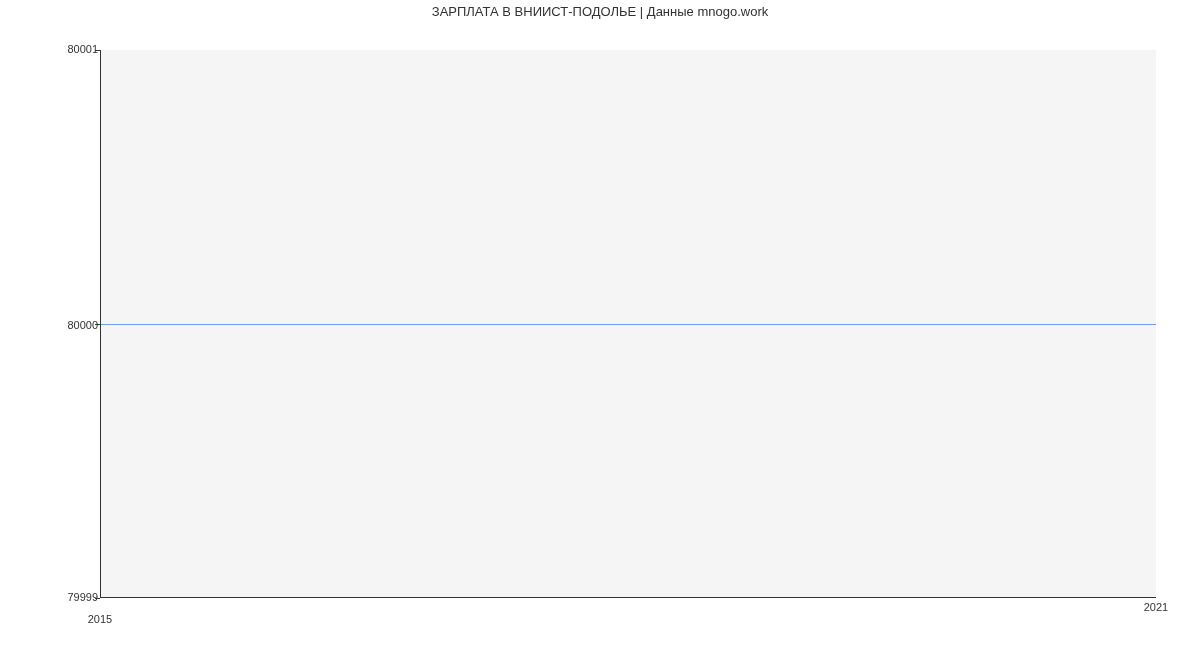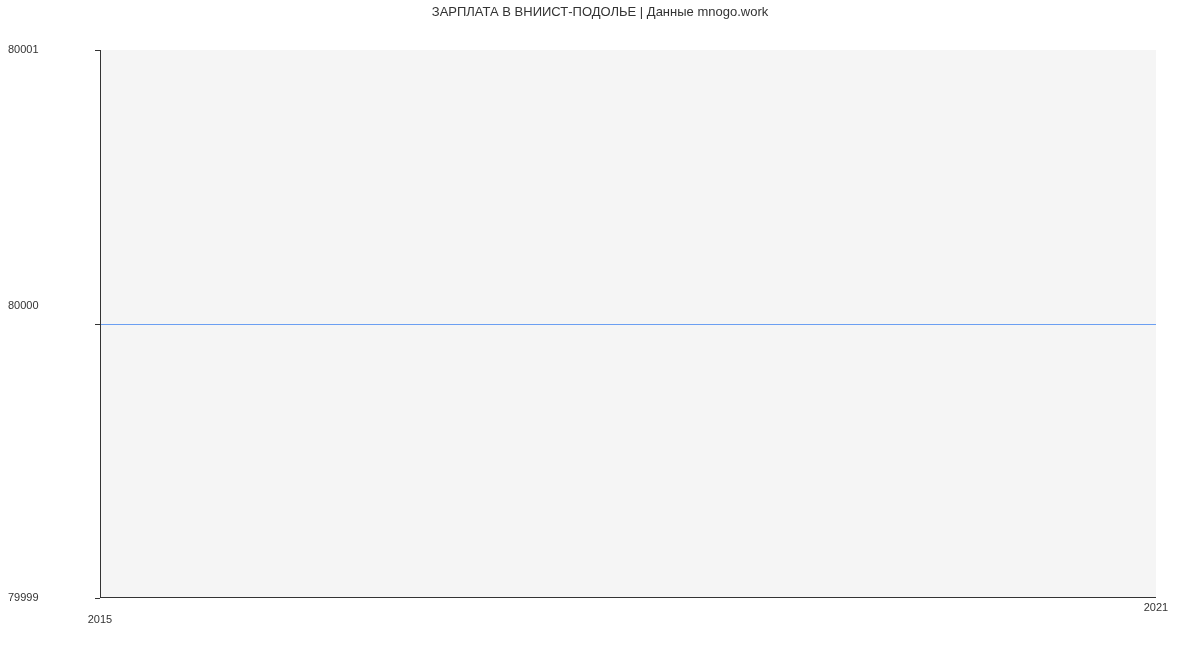--- a/index.html
+++ b/index.html
@@ -42,21 +42,21 @@
       width: 100%;
       height: 0;
       border-top: 1.6px solid #6b9ff2;
       top: 274px; 
     }
     .y-tick {
       position: absolute;
       right: 1102px; 
       font-size: 11px;
       color: #333;
-      text-align: left;
+      text-align: right;
       width: 90px;
       line-height: 11px;
     }
     .y-tick-mark {
       position: absolute;
       left: 95px;
       width: 5px;
       height: 0;
       border-top: 1px solid #333;
     }
@@ -72,21 +72,21 @@
   </style>
 </head>
 <body>
 <div class="container">
 
   <div class="title">ЗАРПЛАТА В ВНИИСТ-ПОДОЛЬЕ | Данные mnogo.work</div>
 
   <div class="y-tick" style="top: 44px;">80001</div>
   <div class="y-tick-mark" style="top: 50px;"></div>
 
-  <div class="y-tick" style="top: 300px;">80000</div>
+  <div class="y-tick" style="top: 320px;">80000</div>
   <div class="y-tick-mark" style="top: 324px;"></div>
 
   <div class="y-tick" style="top: 592px;">79999</div>
   <div class="y-tick-mark" style="top: 598px;"></div>
 
   <div class="x-tick" style="left: 80px; margin-top: 12px;">2015</div>
   <div class="x-tick" style="left: 1136px;">2021</div>
 
   <div class="plot-area">
     <div class="data-line"></div>

